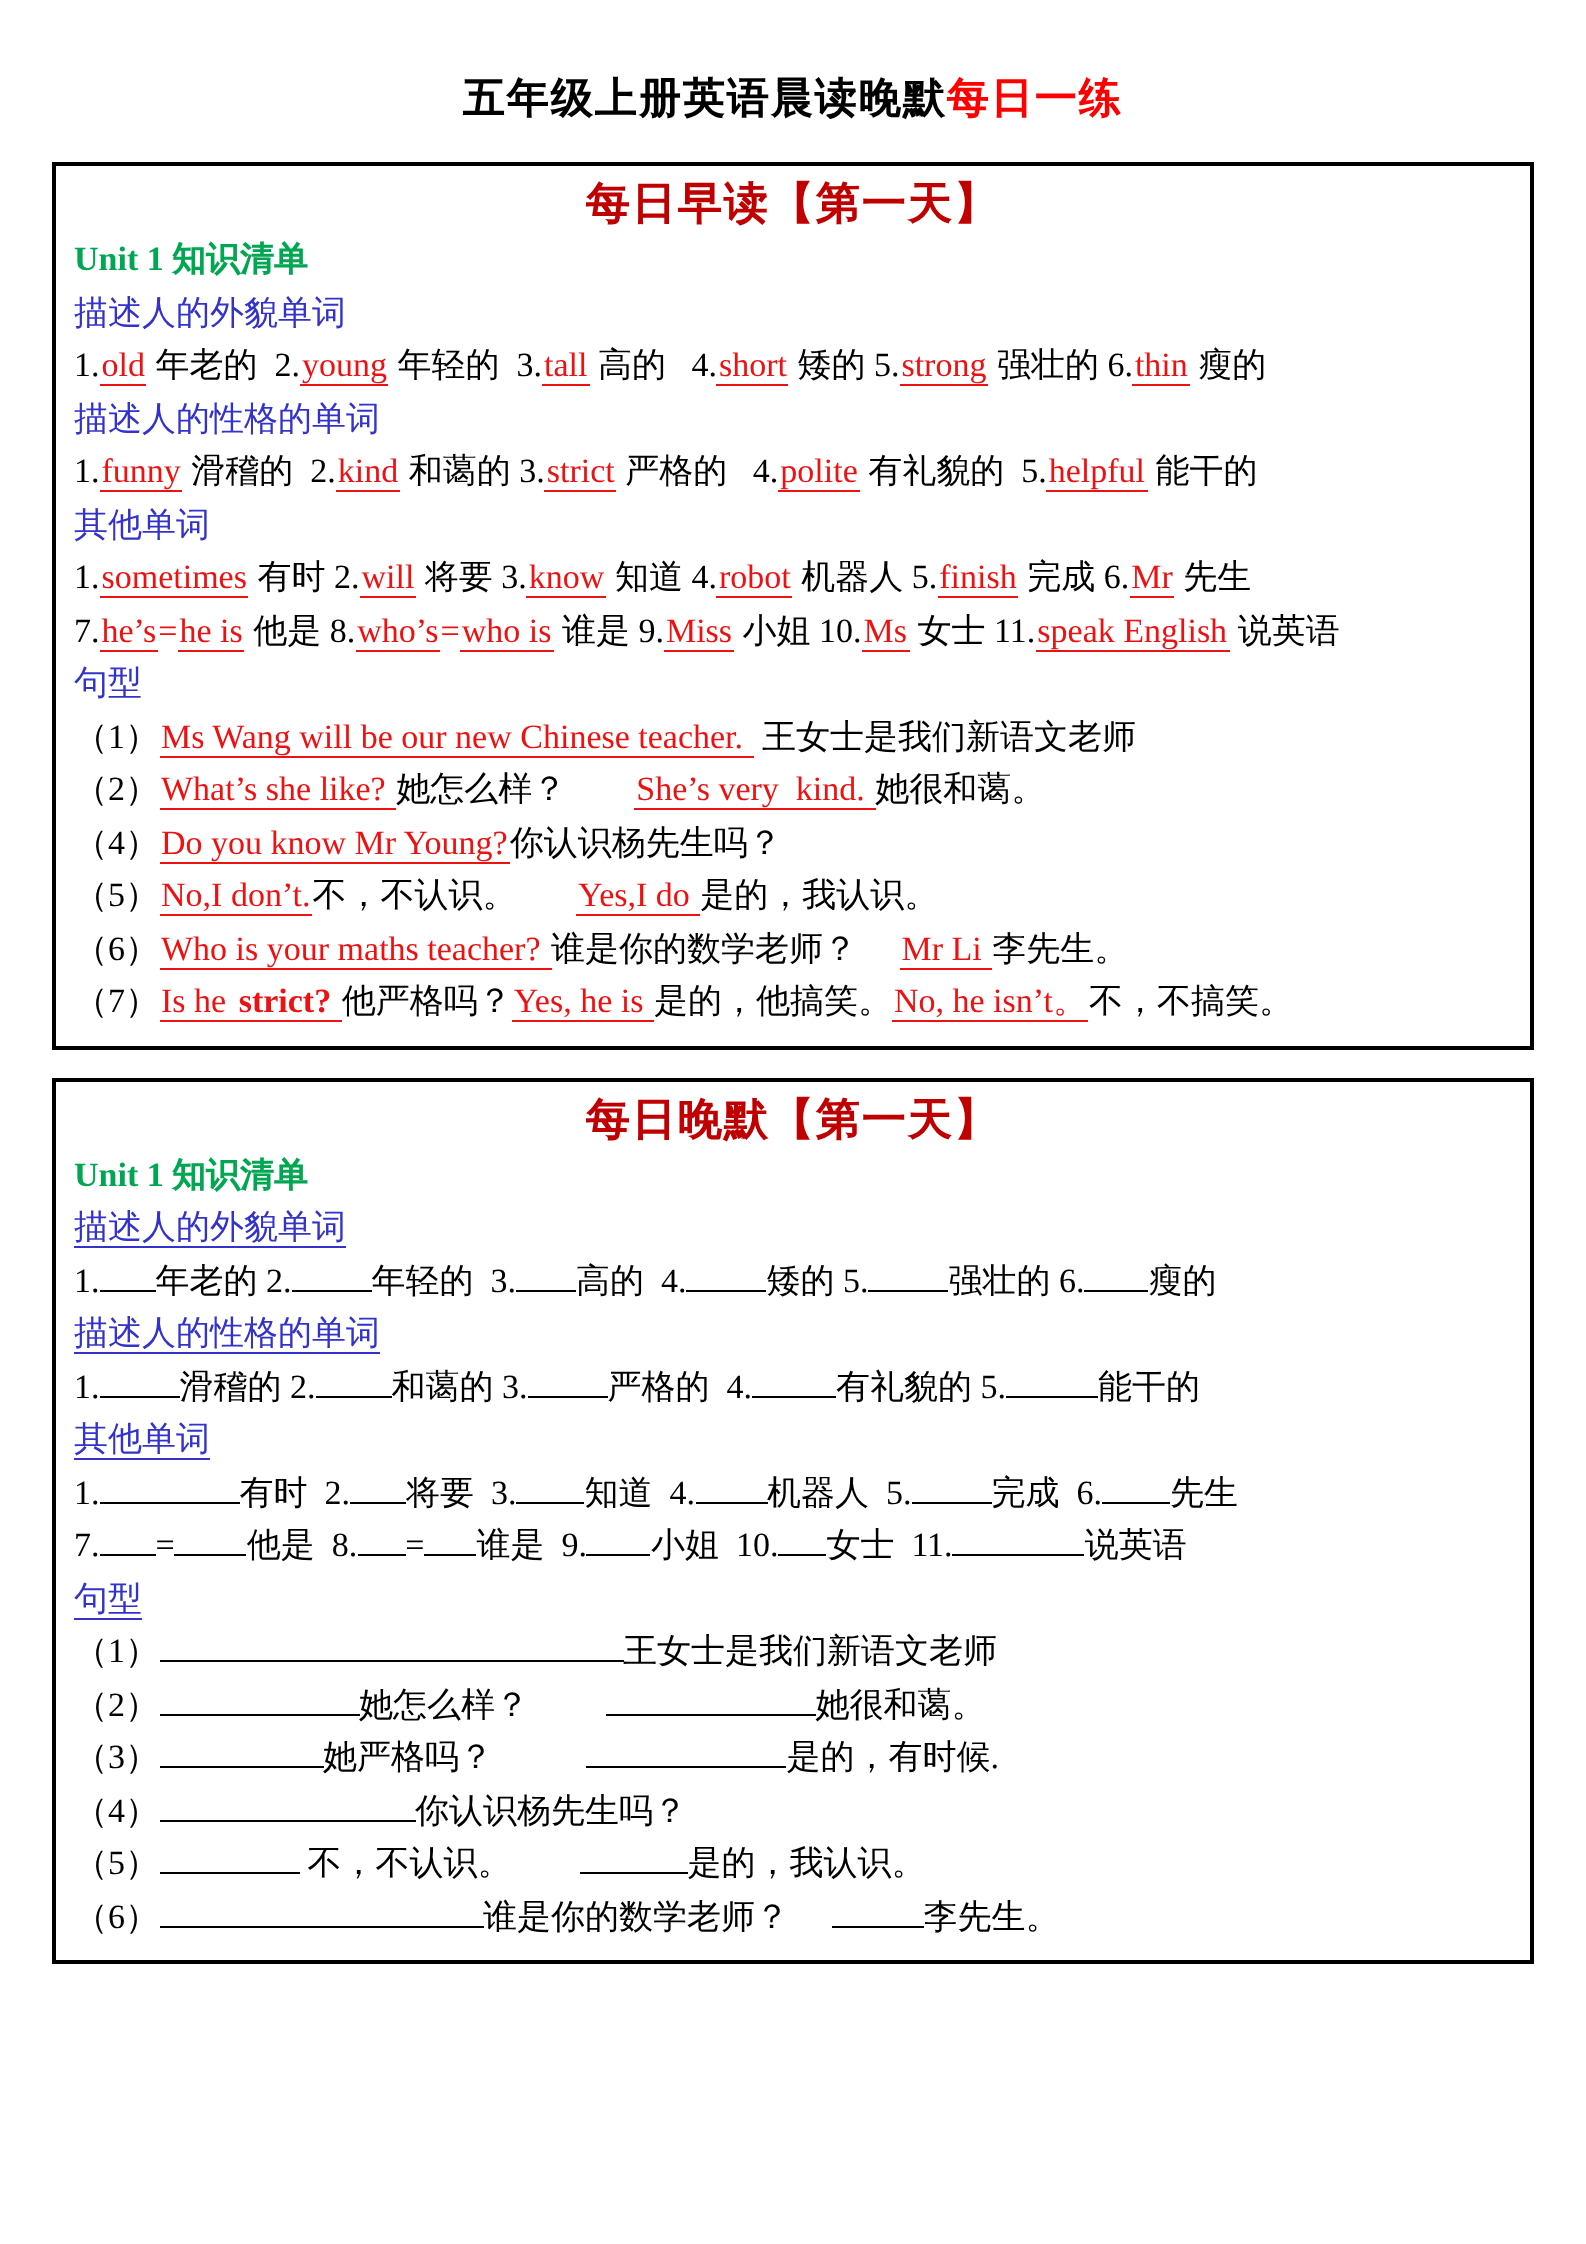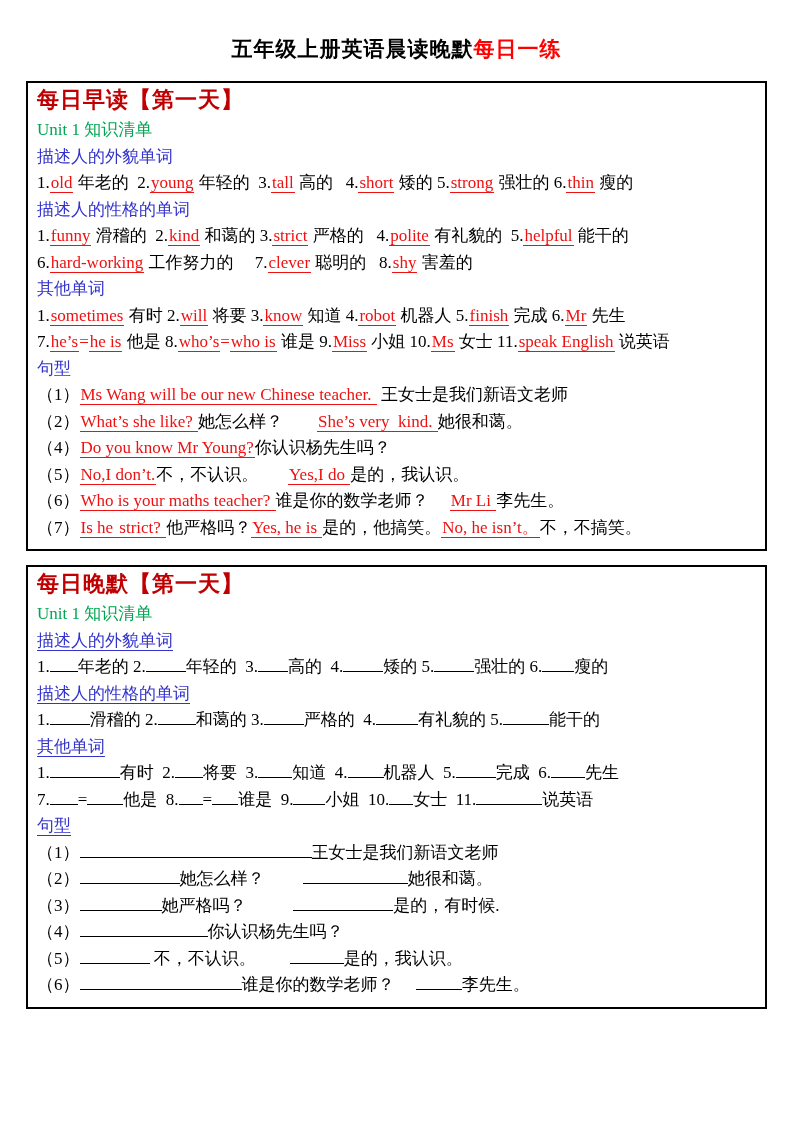--- a/index.html
+++ b/index.html
@@ -17,38 +17,38 @@
     letter-spacing:1px;
     line-height:38px;
   }
   .page-title .t-red{color:var(--title_red);}
   .box{
     margin:0 26px 14px 26px;
     border:2px solid var(--border);
     padding:3px 9px 8px 9px;
   }
   .box-title{
+    text-align:center;
     color:var(--header_red);
     font-weight:bold;
     font-size:22px;
     line-height:31px;
     letter-spacing:1px;
-    font-family:Liberation Mono, monospace;
   }
   .line{
     margin:0;
     font-size:17px;
     line-height:26.5px;
     white-space:pre-wrap;
   }
   .seg-k{color:#000;}
   .seg-r,.seg-rb,.seg-rn{color:var(--word_red);}
   .seg-r,.seg-rb{border-bottom:1px solid var(--word_red);padding:0 1px;}
-  .seg-rb{font-weight:normal;}
-  .seg-g{color:var(--green);font-weight:normal;}
+  .seg-rb{font-weight:bold;}
+  .seg-g{color:var(--green);font-weight:bold;}
   .seg-b{color:var(--blue);}
   .seg-bu{color:var(--blue);border-bottom:1px solid var(--blue);}
   .seg-blank{
     display:inline-block;
     border-bottom:1px solid var(--border);
     height:16px;
   }
 </style>
 </head>
 <body>
@@ -57,21 +57,20 @@
   <h1 class="page-title"><span>五年级上册英语晨读晚默</span><span class="t-red">每日一练</span></h1>
 
   <section class="box">
     <div class="box-title">每日早读【第一天】</div>
     <div class="box-body">
         <p class="line"><span class="seg-g">Unit 1 知识清单</span></p>
         <p class="line"><span class="seg-b">描述人的外貌单词</span></p>
         <p class="line"><span class="seg-k">1.</span><span class="seg-r">old</span><span class="seg-k"> 年老的  2.</span><span class="seg-r">young</span><span class="seg-k"> 年轻的  3.</span><span class="seg-r">tall</span><span class="seg-k"> 高的   4.</span><span class="seg-r">short</span><span class="seg-k"> 矮的 5.</span><span class="seg-r">strong</span><span class="seg-k"> 强壮的 6.</span><span class="seg-r">thin</span><span class="seg-k"> 瘦的</span></p>
         <p class="line"><span class="seg-b">描述人的性格的单词</span></p>
         <p class="line"><span class="seg-k">1.</span><span class="seg-r">funny</span><span class="seg-k"> 滑稽的  2.</span><span class="seg-r">kind</span><span class="seg-k"> 和蔼的 3.</span><span class="seg-r">strict</span><span class="seg-k"> 严格的   4.</span><span class="seg-r">polite</span><span class="seg-k"> 有礼貌的  5.</span><span class="seg-r">helpful</span><span class="seg-k"> 能干的</span></p>
-        <p class="line"><span class="seg-k">6.</span><span class="seg-r">hard-working</span><span class="seg-k"> 工作努力的     7.</span><span class="seg-r">clever</span><span class="seg-k"> 聪明的   8.</span><span class="seg-r">shy</span><span class="seg-k"> 害羞的</span></p>
         <p class="line"><span class="seg-b">其他单词</span></p>
         <p class="line"><span class="seg-k">1.</span><span class="seg-r">sometimes</span><span class="seg-k"> 有时 2.</span><span class="seg-r">will</span><span class="seg-k"> 将要 3.</span><span class="seg-r">know</span><span class="seg-k"> 知道 4.</span><span class="seg-r">robot</span><span class="seg-k"> 机器人 5.</span><span class="seg-r">finish</span><span class="seg-k"> 完成 6.</span><span class="seg-r">Mr</span><span class="seg-k"> 先生</span></p>
         <p class="line"><span class="seg-k">7.</span><span class="seg-r">he’s</span><span class="seg-rn">=</span><span class="seg-r">he is</span><span class="seg-k"> 他是 8.</span><span class="seg-r">who’s</span><span class="seg-rn">=</span><span class="seg-r">who is</span><span class="seg-k"> 谁是 9.</span><span class="seg-r">Miss</span><span class="seg-k"> 小姐 10.</span><span class="seg-r">Ms</span><span class="seg-k"> 女士 11.</span><span class="seg-r">speak English</span><span class="seg-k"> 说英语</span></p>
         <p class="line"><span class="seg-b">句型</span></p>
         <p class="line"><span class="seg-k">（1）</span><span class="seg-r">Ms Wang will be our new Chinese teacher. </span><span class="seg-k"> 王女士是我们新语文老师</span></p>
         <p class="line"><span class="seg-k">（2）</span><span class="seg-r">What’s she like? </span><span class="seg-k">她怎么样？        </span><span class="seg-r">She’s very  kind. </span><span class="seg-k">她很和蔼。</span></p>
         <p class="line"><span class="seg-k">（4）</span><span class="seg-r">Do you know Mr Young?</span><span class="seg-k">你认识杨先生吗？</span></p>
         <p class="line"><span class="seg-k">（5）</span><span class="seg-r">No,I don’t.</span><span class="seg-k">不，不认识。       </span><span class="seg-r">Yes,I do </span><span class="seg-k">是的，我认识。</span></p>
         <p class="line"><span class="seg-k">（6）</span><span class="seg-r">Who is your maths teacher? </span><span class="seg-k">谁是你的数学老师？     </span><span class="seg-r">Mr Li </span><span class="seg-k">李先生。</span></p>
         <p class="line"><span class="seg-k">（7）</span><span class="seg-r">Is he </span><span class="seg-rb">strict? </span><span class="seg-k">他严格吗？</span><span class="seg-r">Yes, he is </span><span class="seg-k">是的，他搞笑。</span><span class="seg-r">No, he isn’t。</span><span class="seg-k">不，不搞笑。</span></p>

